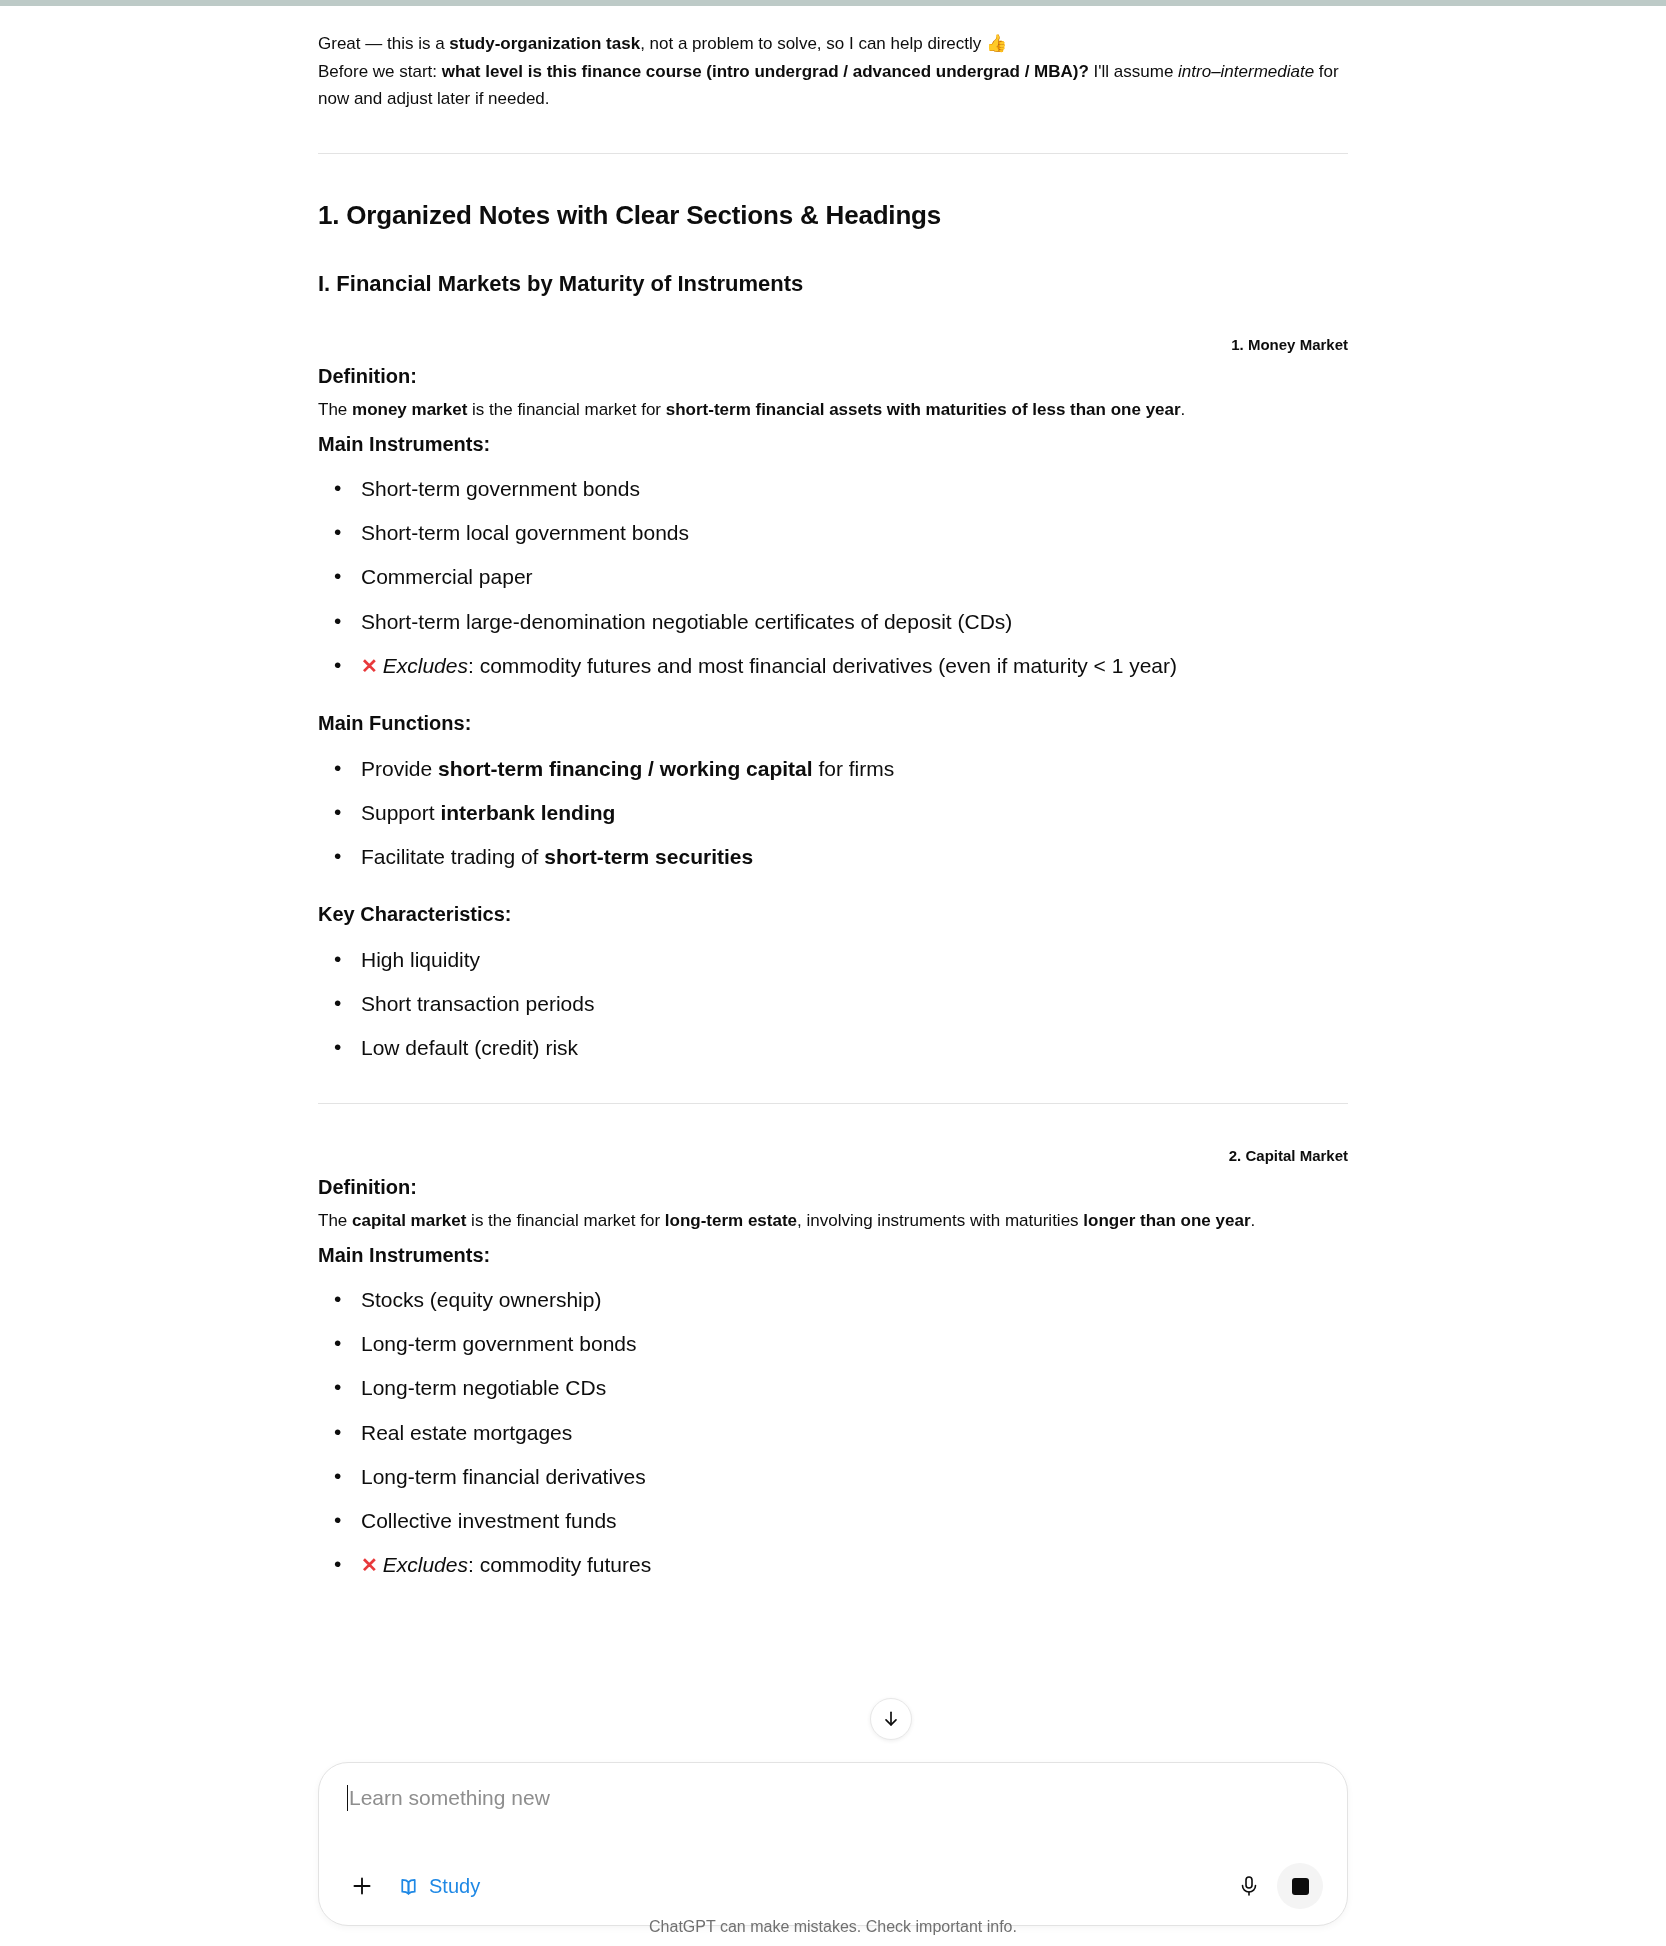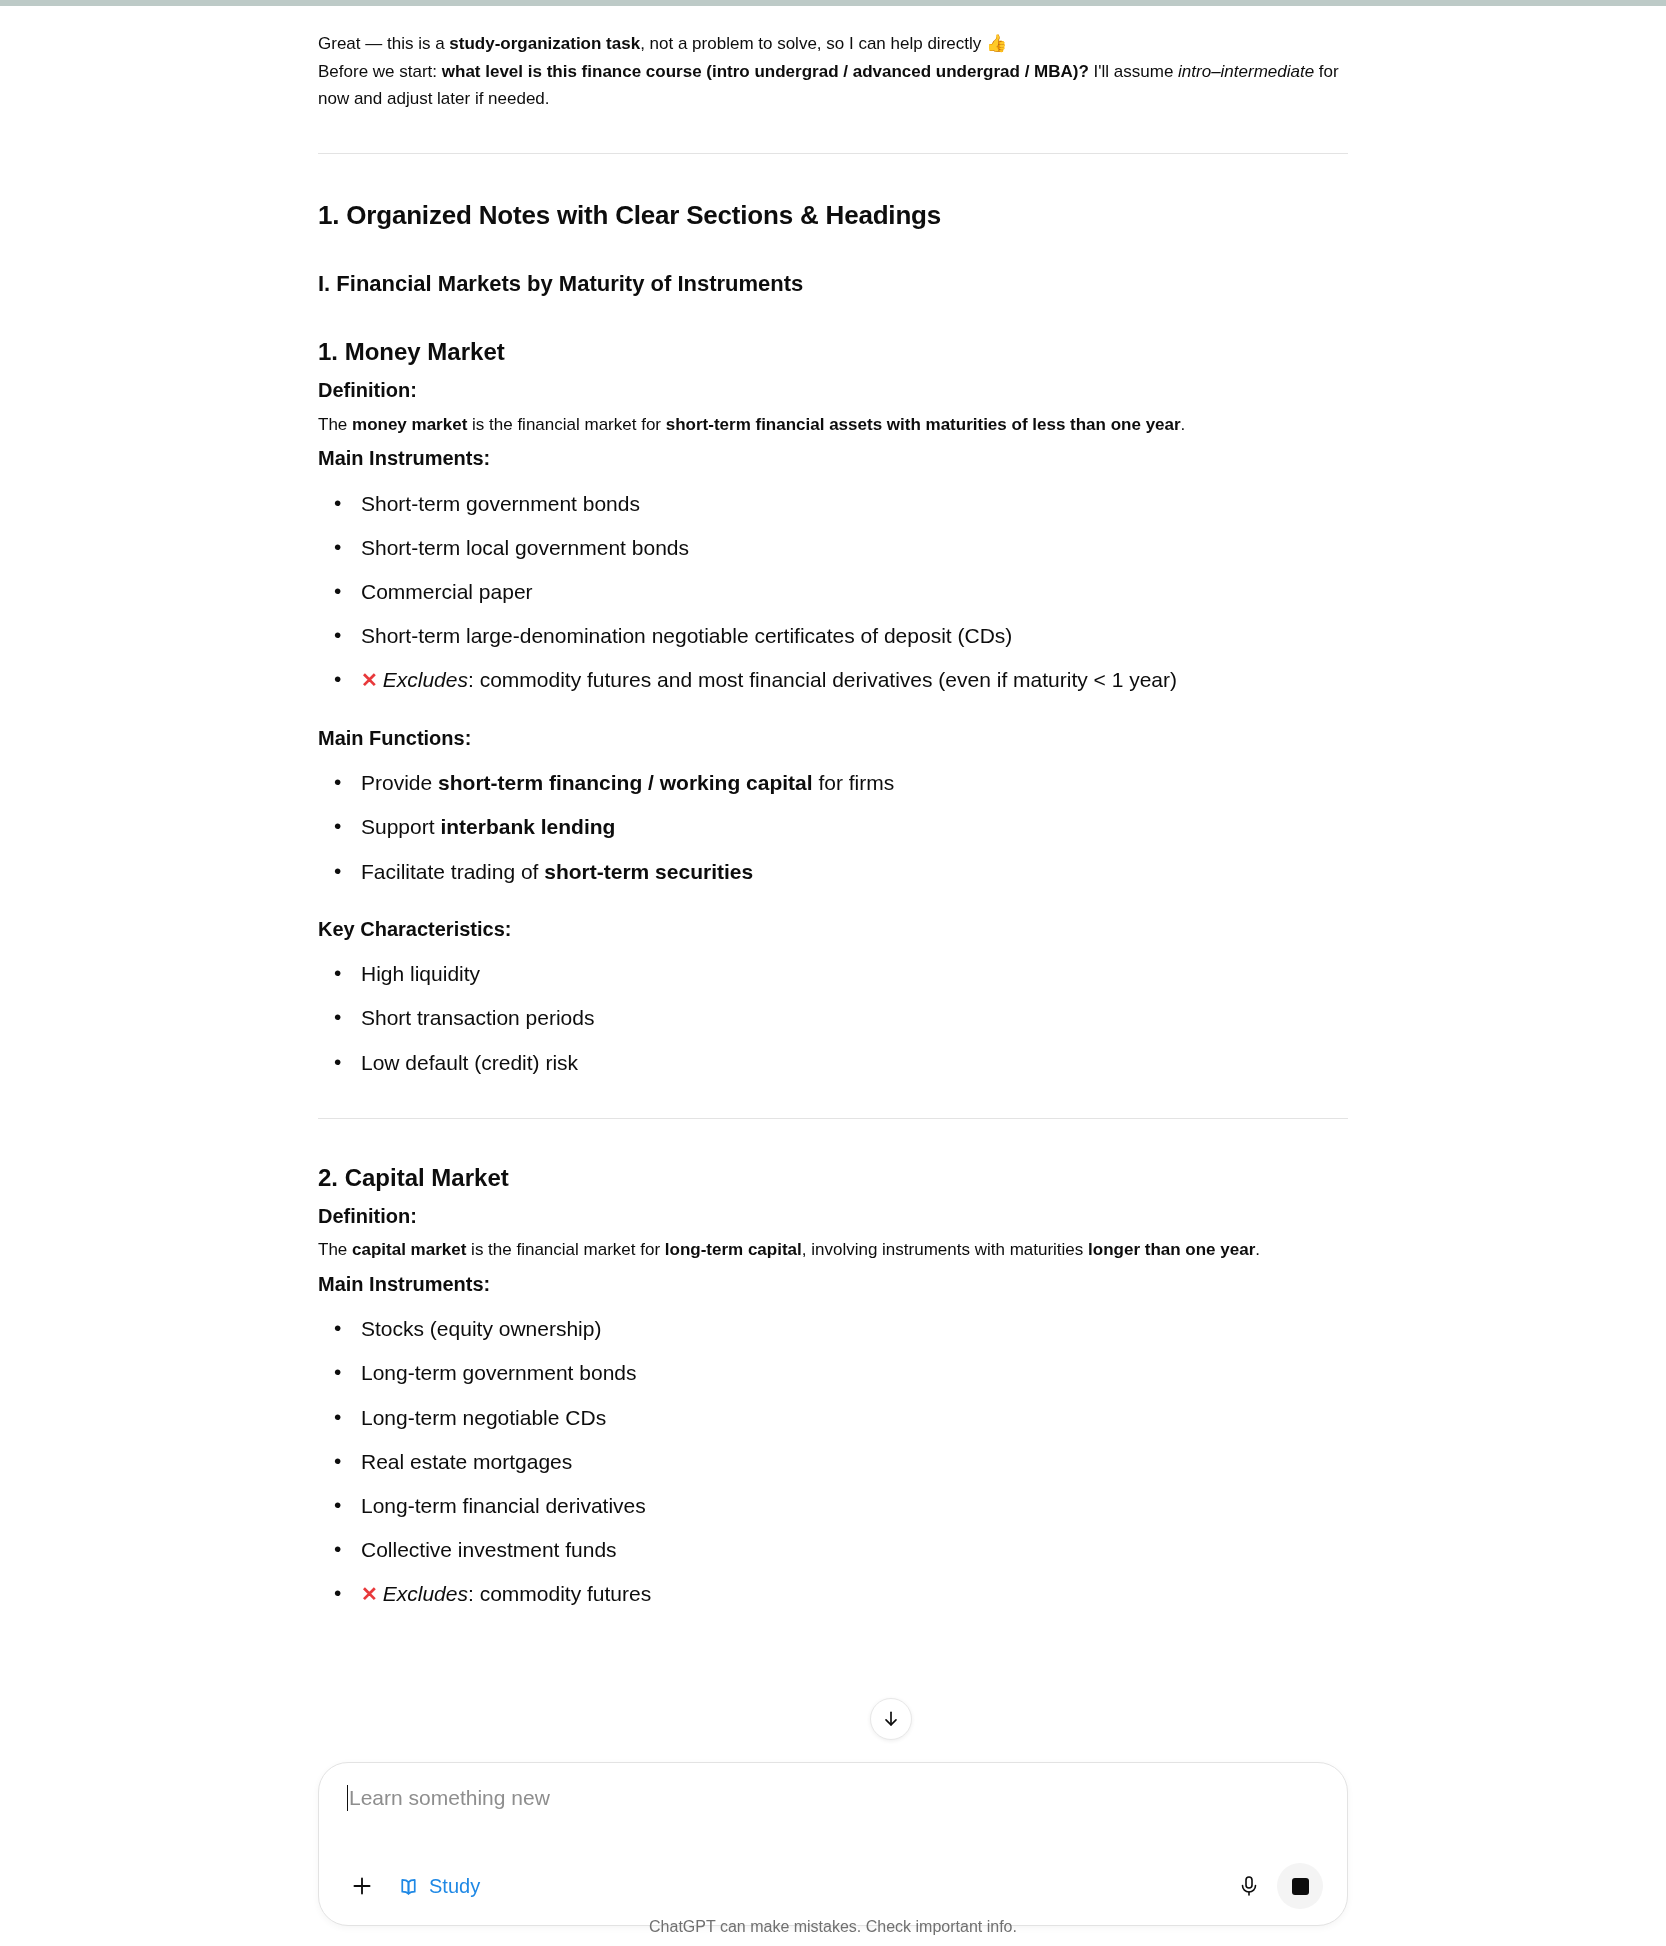--- a/index.html
+++ b/index.html
@@ -62,23 +62,24 @@
     letter-spacing: -0.2px;
   }
 
   h3.sub-title {
     font-size: 22px;
     font-weight: 700;
     margin: 0 0 32px 0;
   }
 
   h4.item-title {
-    font-size: 24px;
+    font-size: 15px;
     font-weight: 700;
     margin: 0 0 2px 0;
+    text-align: right;
   }
 
   .lead-label {
     font-size: 20px;
     font-weight: 700;
     margin: 0 0 4px 0;
   }
 
   .body-text {
     font-size: 17px;
@@ -280,21 +281,21 @@
       <ul class="bullets">
         <li>High liquidity</li>
         <li>Short transaction periods</li>
         <li>Low default (credit) risk</li>
       </ul>
 
       <hr class="hr">
 
       <h4 class="item-title">2. Capital Market</h4>
       <div class="lead-label">Definition:</div>
-      <p class="body-text"><span>The </span><b>capital market</b><span> is the financial market for </span><b>long-term capital</b><span>, involving instruments with maturities </span><b>longer than one year</b><span>.</span></p>
+      <p class="body-text"><span>The </span><b>capital market</b><span> is the financial market for </span><b>long-term estate</b><span>, involving instruments with maturities </span><b>longer than one year</b><span>.</span></p>
 
       <div class="block-label">Main Instruments:</div>
       <ul class="bullets">
         <li>Stocks (equity ownership)</li>
         <li>Long-term government bonds</li>
         <li>Long-term negotiable CDs</li>
         <li>Real estate mortgages</li>
         <li>Long-term financial derivatives</li>
         <li>Collective investment funds</li>
         <li><span class="x-mark">✕</span><i>Excludes</i><span>: commodity futures</span></li>

